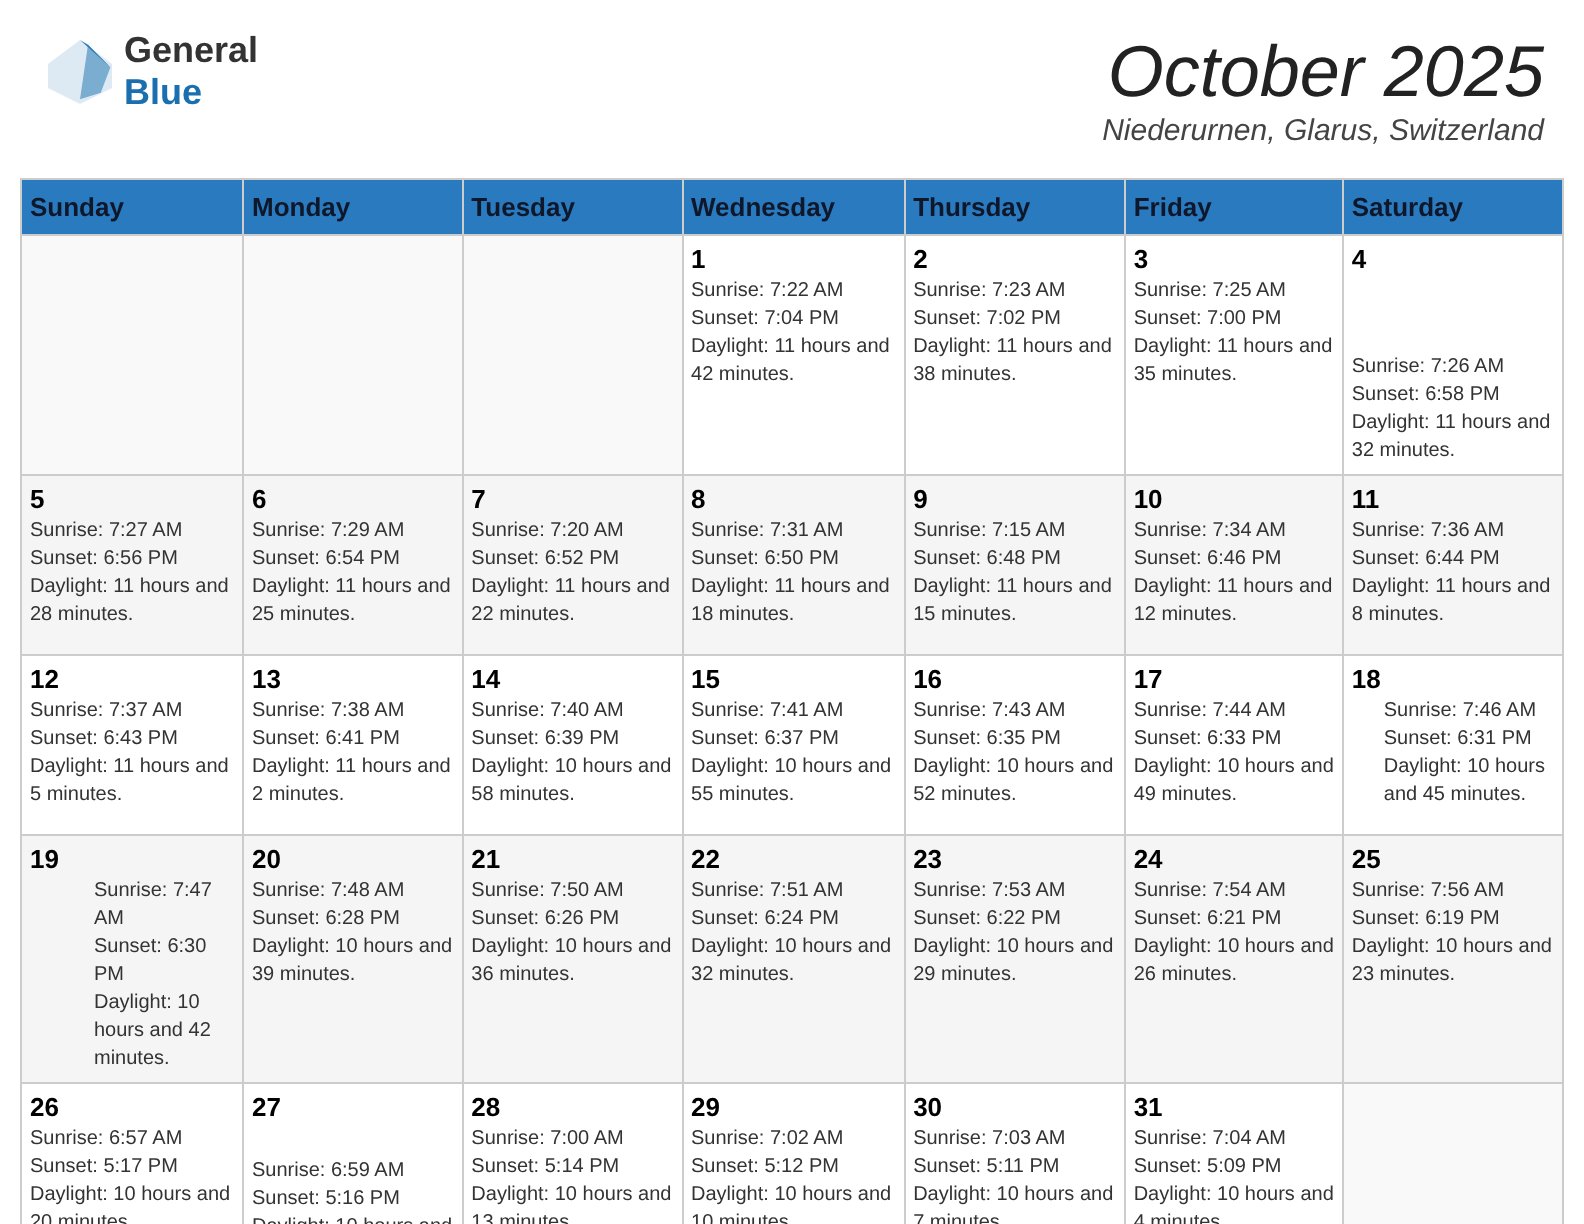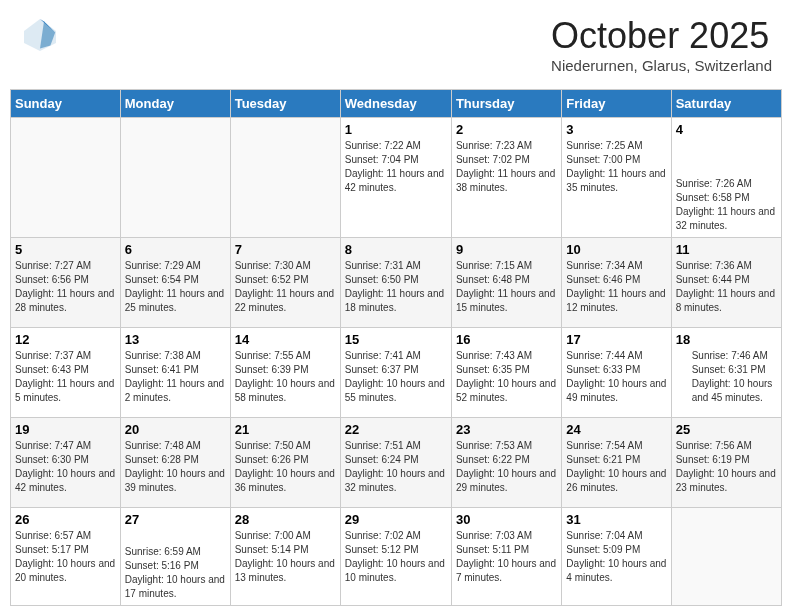--- a/index.html
+++ b/index.html
@@ -28,39 +28,40 @@
     }
     .logo-blue {
       color: #1a6faf;
     }
     .logo-icon {
       width: 40px;
       height: 40px;
       margin-right: 2px;
     }
     .title-section {
-      text-align: left;
+      text-align: right;
+      font-style: italic;
     }
     .month-title {
       font-size: 36px;
       font-weight: normal;
       color: #222;
     }
     .location {
       font-size: 15px;
       color: #444;
     }
     .calendar {
       width: 100%;
       border-collapse: collapse;
       font-size: 11px;
     }
     .calendar th {
       background-color: #2a7abf;
-      color: #ffffff;
+      color: #0f172a;
       padding: 6px 4px;
       text-align: left;
       font-size: 13px;
       font-weight: bold;
       border: 1px solid #ccc;
     }
     .calendar td {
       vertical-align: top;
       border: 1px solid #ccc;
       padding: 4px;
@@ -92,20 +93,24 @@
 </head>
 <body>
 
 <div class="header">
   <div class="logo">
     <svg class="logo-icon" viewBox="0 0 50 50">
       <polygon points="25,5 45,20 45,35 25,45 5,35 5,20" fill="#1a6faf" opacity="0.15"></polygon>
       <polygon points="30,8 44,22 38,38 25,42" fill="#1a6faf" opacity="0.5"></polygon>
       <polygon points="25,5 44,22 30,8" fill="#2a7abf"></polygon>
     </svg>
+    <div>
+      <span class="logo-general">General</span><br>
+      <span class="logo-blue">Blue</span>
+    </div>
   </div>
   <div class="title-section">
     <div class="month-title">October 2025</div>
     <div class="location">Niederurnen, Glarus, Switzerland</div>
   </div>
 </div>
 
 <table class="calendar">
   <thead>
     <tr>
@@ -156,21 +161,21 @@
 Daylight: 11 hours and 28 minutes.</div>
         </td>
         <td>
           <span class="day-number">6</span>
           <div class="day-info" style="white-space: pre-line;">Sunrise: 7:29 AM
 Sunset: 6:54 PM
 Daylight: 11 hours and 25 minutes.</div>
         </td>
         <td>
           <span class="day-number">7</span>
-          <div class="day-info" style="white-space: pre-line;">Sunrise: 7:30 AM
+          <div class="day-info" style="white-space: pre-line;">Sunrise: 7:20 AM
 Sunset: 6:52 PM
 Daylight: 11 hours and 22 minutes.</div>
         </td>
         <td>
           <span class="day-number">8</span>
           <div class="day-info" style="white-space: pre-line;">Sunrise: 7:31 AM
 Sunset: 6:50 PM
 Daylight: 11 hours and 18 minutes.</div>
         </td>
         <td>
@@ -200,21 +205,21 @@
 Daylight: 11 hours and 5 minutes.</div>
         </td>
         <td>
           <span class="day-number">13</span>
           <div class="day-info" style="white-space: pre-line;">Sunrise: 7:38 AM
 Sunset: 6:41 PM
 Daylight: 11 hours and 2 minutes.</div>
         </td>
         <td>
           <span class="day-number">14</span>
-          <div class="day-info" style="white-space: pre-line;">Sunrise: 7:55 AM
+          <div class="day-info" style="white-space: pre-line;">Sunrise: 7:40 AM
 Sunset: 6:39 PM
 Daylight: 10 hours and 58 minutes.</div>
         </td>
         <td>
           <span class="day-number">15</span>
           <div class="day-info" style="white-space: pre-line;">Sunrise: 7:41 AM
 Sunset: 6:37 PM
 Daylight: 10 hours and 55 minutes.</div>
         </td>
         <td>
@@ -232,21 +237,21 @@
         <td>
           <span class="day-number">18</span>
           <div class="day-info" style="white-space: pre-line; margin-left: 16px;">Sunrise: 7:46 AM
 Sunset: 6:31 PM
 Daylight: 10 hours and 45 minutes.</div>
         </td>
       </tr>
       <tr>
         <td>
           <span class="day-number">19</span>
-          <div class="day-info" style="white-space: pre-line;">Sunrise: 7:47 AM
+          <div class="day-info" style="white-space: pre-line; margin-left: 32px;">Sunrise: 7:47 AM
 Sunset: 6:30 PM
 Daylight: 10 hours and 42 minutes.</div>
         </td>
         <td>
           <span class="day-number">20</span>
           <div class="day-info" style="white-space: pre-line;">Sunrise: 7:48 AM
 Sunset: 6:28 PM
 Daylight: 10 hours and 39 minutes.</div>
         </td>
         <td>

